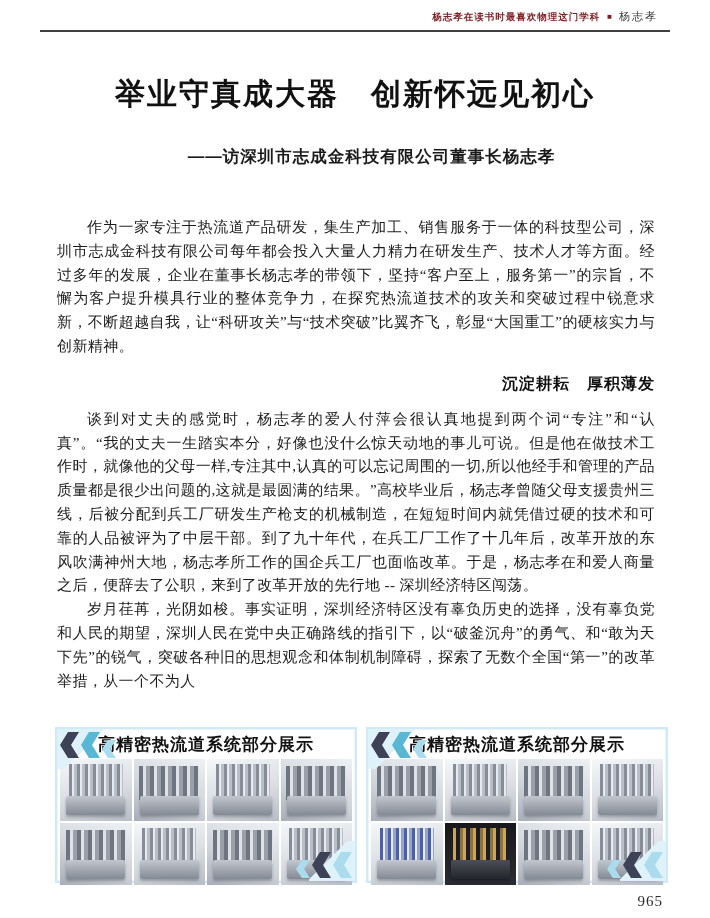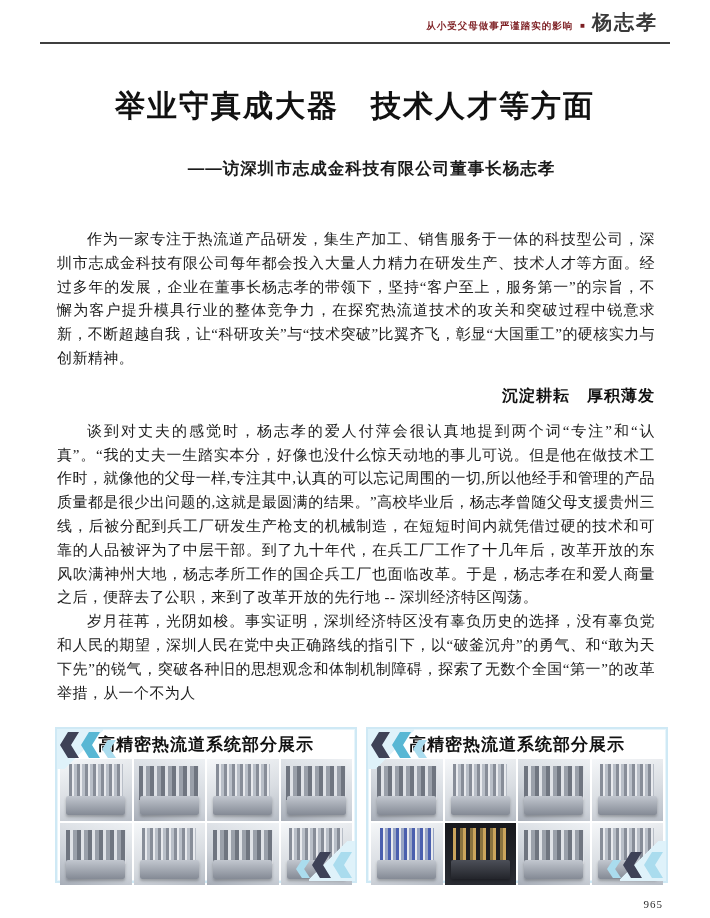--- a/index.html
+++ b/index.html
@@ -19,21 +19,21 @@
     text-align:right;
     display:flex;justify-content:flex-end;align-items:baseline;gap:7px;
   }
   .running-title{
     font-family:"Liberation Sans","DejaVu Sans",sans-serif;
     font-weight:bold;font-size:9.5px;color:#7d1f23;letter-spacing:1px;
   }
   .running-square{color:#7d1f23;font-size:8px;transform:translateY(-1px);}
   .running-author{
     font-family:"Liberation Sans","DejaVu Sans",sans-serif;
-    font-weight:bold;font-size:20px;color:#3a3a3a;letter-spacing:2px;
+    font-weight:normal;font-size:11px;color:#3a3a3a;letter-spacing:2px;
   }
   .header-rule{
     margin:6px 40px 0 40px;height:2px;background:#3f3f3f;border:none;
   }
 
   
   .article-title{
     margin-top:42px;text-align:center;
     font-family:"Liberation Serif","DejaVu Serif",serif;
     font-weight:bold;font-size:30px;color:#111;letter-spacing:2px;
@@ -109,36 +109,36 @@
   .chev.light{background:#aadcee;}
   .corner-tint{position:absolute;width:46px;height:40px;z-index:2;
     background:linear-gradient(135deg,#dff2fa 55%,transparent 56%);}
   .corner-tint.tl{top:0;left:0;}
   .corner-tint.br{bottom:0;right:0;transform:rotate(180deg);}
 
   
   .page-number{
     position:absolute;right:47px;bottom:8px;
     font-family:"Liberation Serif","DejaVu Serif",serif;
-    font-size:11px;color:#2c2c2c;letter-spacing:1px;
+    font-size:15px;color:#2c2c2c;letter-spacing:1px;
   }
 </style>
 </head>
 <body>
 
 <div class="page">
 
   <div class="running-header">
-    <span class="running-title">从小受父母做事严谨踏实的影响</span>
+    <span class="running-title">杨志孝在读书时最喜欢物理这门学科</span>
     <span class="running-square">■</span>
     <span class="running-author">杨志孝</span>
   </div>
   <hr class="header-rule">
 
-  <div class="article-title">举业守真成大器　技术人才等方面</div>
+  <div class="article-title">举业守真成大器　创新怀远见初心</div>
   <div class="article-subtitle">——访深圳市志成金科技有限公司董事长杨志孝</div>
 
   <div class="body-text">
     <p>作为一家专注于热流道产品研发，集生产加工、销售服务于一体的科技型公司，深圳市志成金科技有限公司每年都会投入大量人力精力在研发生产、技术人才等方面。经过多年的发展，企业在董事长杨志孝的带领下，坚持“客户至上，服务第一”的宗旨，不懈为客户提升模具行业的整体竞争力，在探究热流道技术的攻关和突破过程中锐意求新，不断超越自我，让“科研攻关”与“技术突破”比翼齐飞，彰显“大国重工”的硬核实力与创新精神。</p>
     <div class="section-heading">沉淀耕耘　厚积薄发</div>
     <p>谈到对丈夫的感觉时，杨志孝的爱人付萍会很认真地提到两个词“专注”和“认真”。“我的丈夫一生踏实本分，好像也没什么惊天动地的事儿可说。但是他在做技术工作时，就像他的父母一样,专注其中,认真的可以忘记周围的一切,所以他经手和管理的产品质量都是很少出问题的,这就是最圆满的结果。”高校毕业后，杨志孝曾随父母支援贵州三线，后被分配到兵工厂研发生产枪支的机械制造，在短短时间内就凭借过硬的技术和可靠的人品被评为了中层干部。到了九十年代，在兵工厂工作了十几年后，改革开放的东风吹满神州大地，杨志孝所工作的国企兵工厂也面临改革。于是，杨志孝在和爱人商量之后，便辞去了公职，来到了改革开放的先行地 -- 深圳经济特区闯荡。</p>
     <p>岁月荏苒，光阴如梭。事实证明，深圳经济特区没有辜负历史的选择，没有辜负党和人民的期望，深圳人民在党中央正确路线的指引下，以“破釜沉舟”的勇气、和“敢为天下先”的锐气，突破各种旧的思想观念和体制机制障碍，探索了无数个全国“第一”的改革举措，从一个不为人</p>
   </div>
 
   <div class="gallery">

